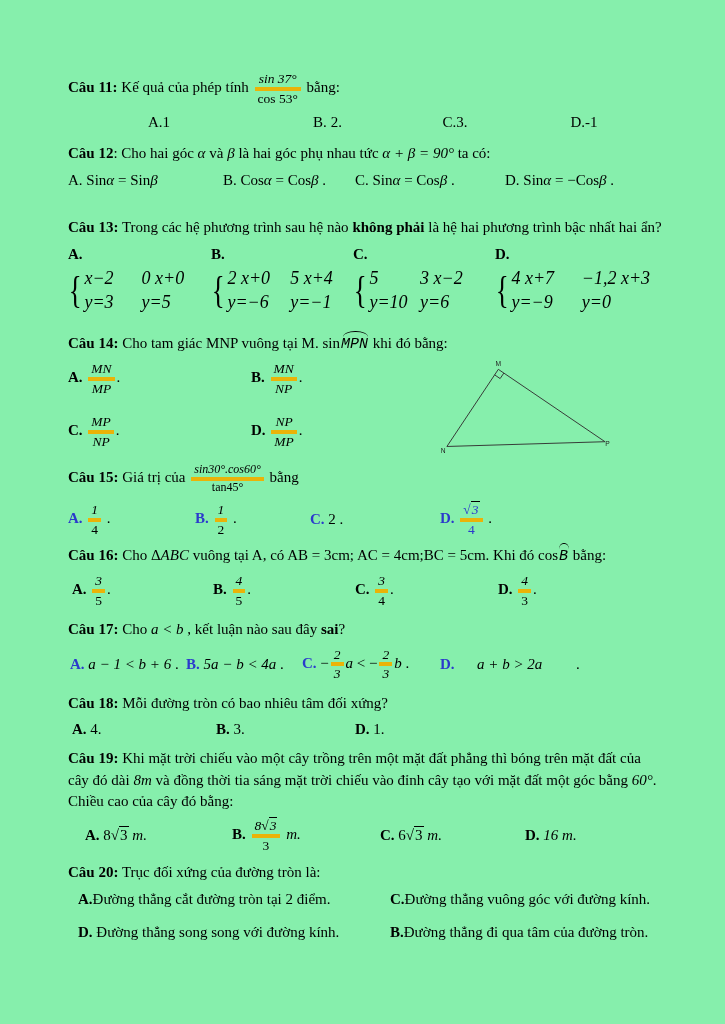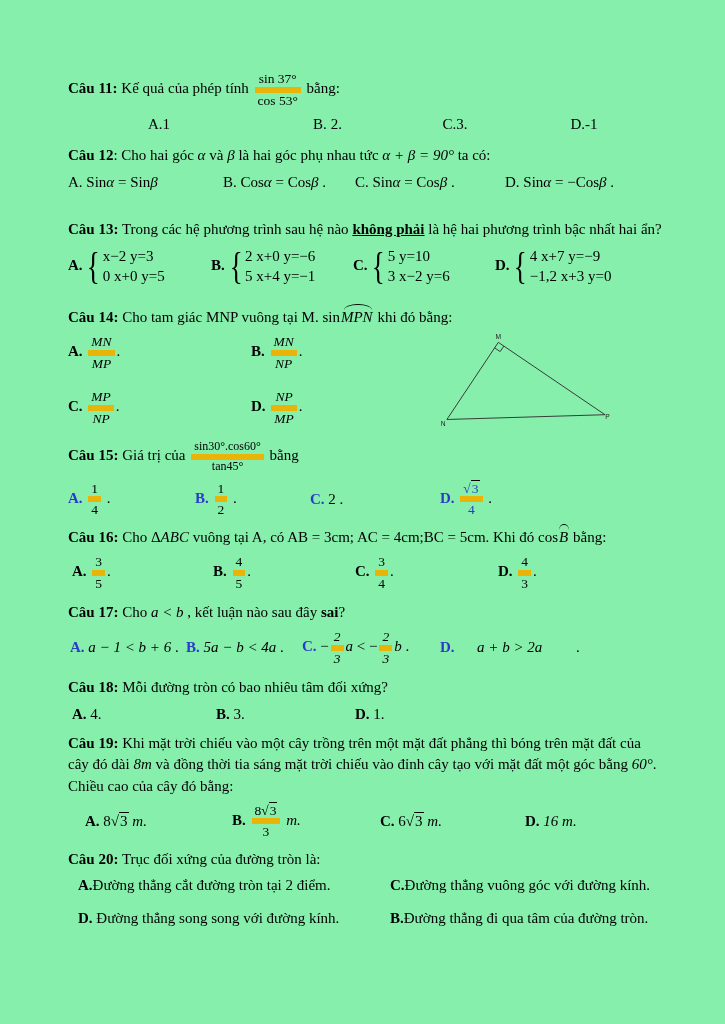--- a/index.html
+++ b/index.html
@@ -2,52 +2,52 @@
 <html style="--accent: #2b3acc;"><head>
 <meta charset="utf-8">
 <style>
   * { margin:0; padding:0; box-sizing:border-box; }
   html,body { background:#e9e9e9; }
   body { width:725px; height:1024px; margin:0 auto; position:relative;
          font-family:"Liberation Serif", serif; font-size:15px; color:#000; overflow:hidden; }
   .page { position:absolute; inset:0; background:#86efac; padding:70px 62px 0 68px; }
 
   b, .bold { font-weight:bold; }
-  .u { text-decoration:underline; }
+  .u { }
   i { font-style:italic; }
   .blue { color:var(--accent,#2b3acc); }
 
   .question { line-height:1.42; }
   .stem { margin-bottom:5px; }
   .opts { display:grid; align-items:center; }
   .option { display:inline-block; }
   .olabel { font-weight:normal; }
   .olabel.lb { font-weight:bold; }
 
   
   .frac { display:inline-flex; flex-direction:column; text-align:center;
           vertical-align:middle; font-size:13.5px; line-height:1.15; margin:1px 2px; }
-  .frac .num { border-bottom:6px solid #eab308; padding:0 3px; }
+  .frac .num { border-bottom:4px solid #eab308; padding:0 3px;font-style:italic; }
   .frac .den { padding:0 3px; }
   .frac.it { font-style:italic; }
   .frac.small { font-size:12px; }
 
   
   .sqrt { white-space:nowrap; }
   .sqrt .sbody { border-top:1px solid #000; padding:0 1px; }
 
   
-  .hat { position:relative; font-style:italic; display:inline-block; padding:2px 1px 0 1px; }
+  .hat { position:relative; font-style:italic; display:inline-block; padding:2px 1px 0 1px;font-family:Liberation Mono, monospace; }
   .hat::before { content:''; position:absolute; left:12%; right:4%; top:-1px; height:5px;
                  border-top:1.4px solid #000; border-radius:50% / 100% 100% 0 0; }
 
   
   .cases { display:inline-flex; align-items:center; vertical-align:middle; }
   .cases .brace { font-size:30px; line-height:1; transform:scaleY(1.25) scaleX(0.9); margin-right:2px; font-style:normal; }
-  .cases .crows { display:inline-flex; flex-direction:column; font-size:15px; line-height:1.35; }
+  .cases .crows { display:inline-flex; flex-direction:row; font-style:italic; font-size:18px; line-height:1.35; }
 
   
   .q11 .opts { grid-template-columns:182px 155px 100px 1fr;text-align:center; }
   .q12 { margin-top:10px; }
   .q12 .opts { grid-template-columns:155px 132px 150px 1fr; }
   .q13 { margin-top:26px; }
   .q13 .opts { grid-template-columns:143px 142px 142px 1fr; margin-top:6px; }
   .q14 { margin-top:18px; position:relative; }
   .q14 .opts { grid-template-columns:183px 217px; width:400px; row-gap:16px; margin-top:4px; }
   .q14 .tri { position:absolute; left:368px; top:24px; width:178px; height:100px; }

